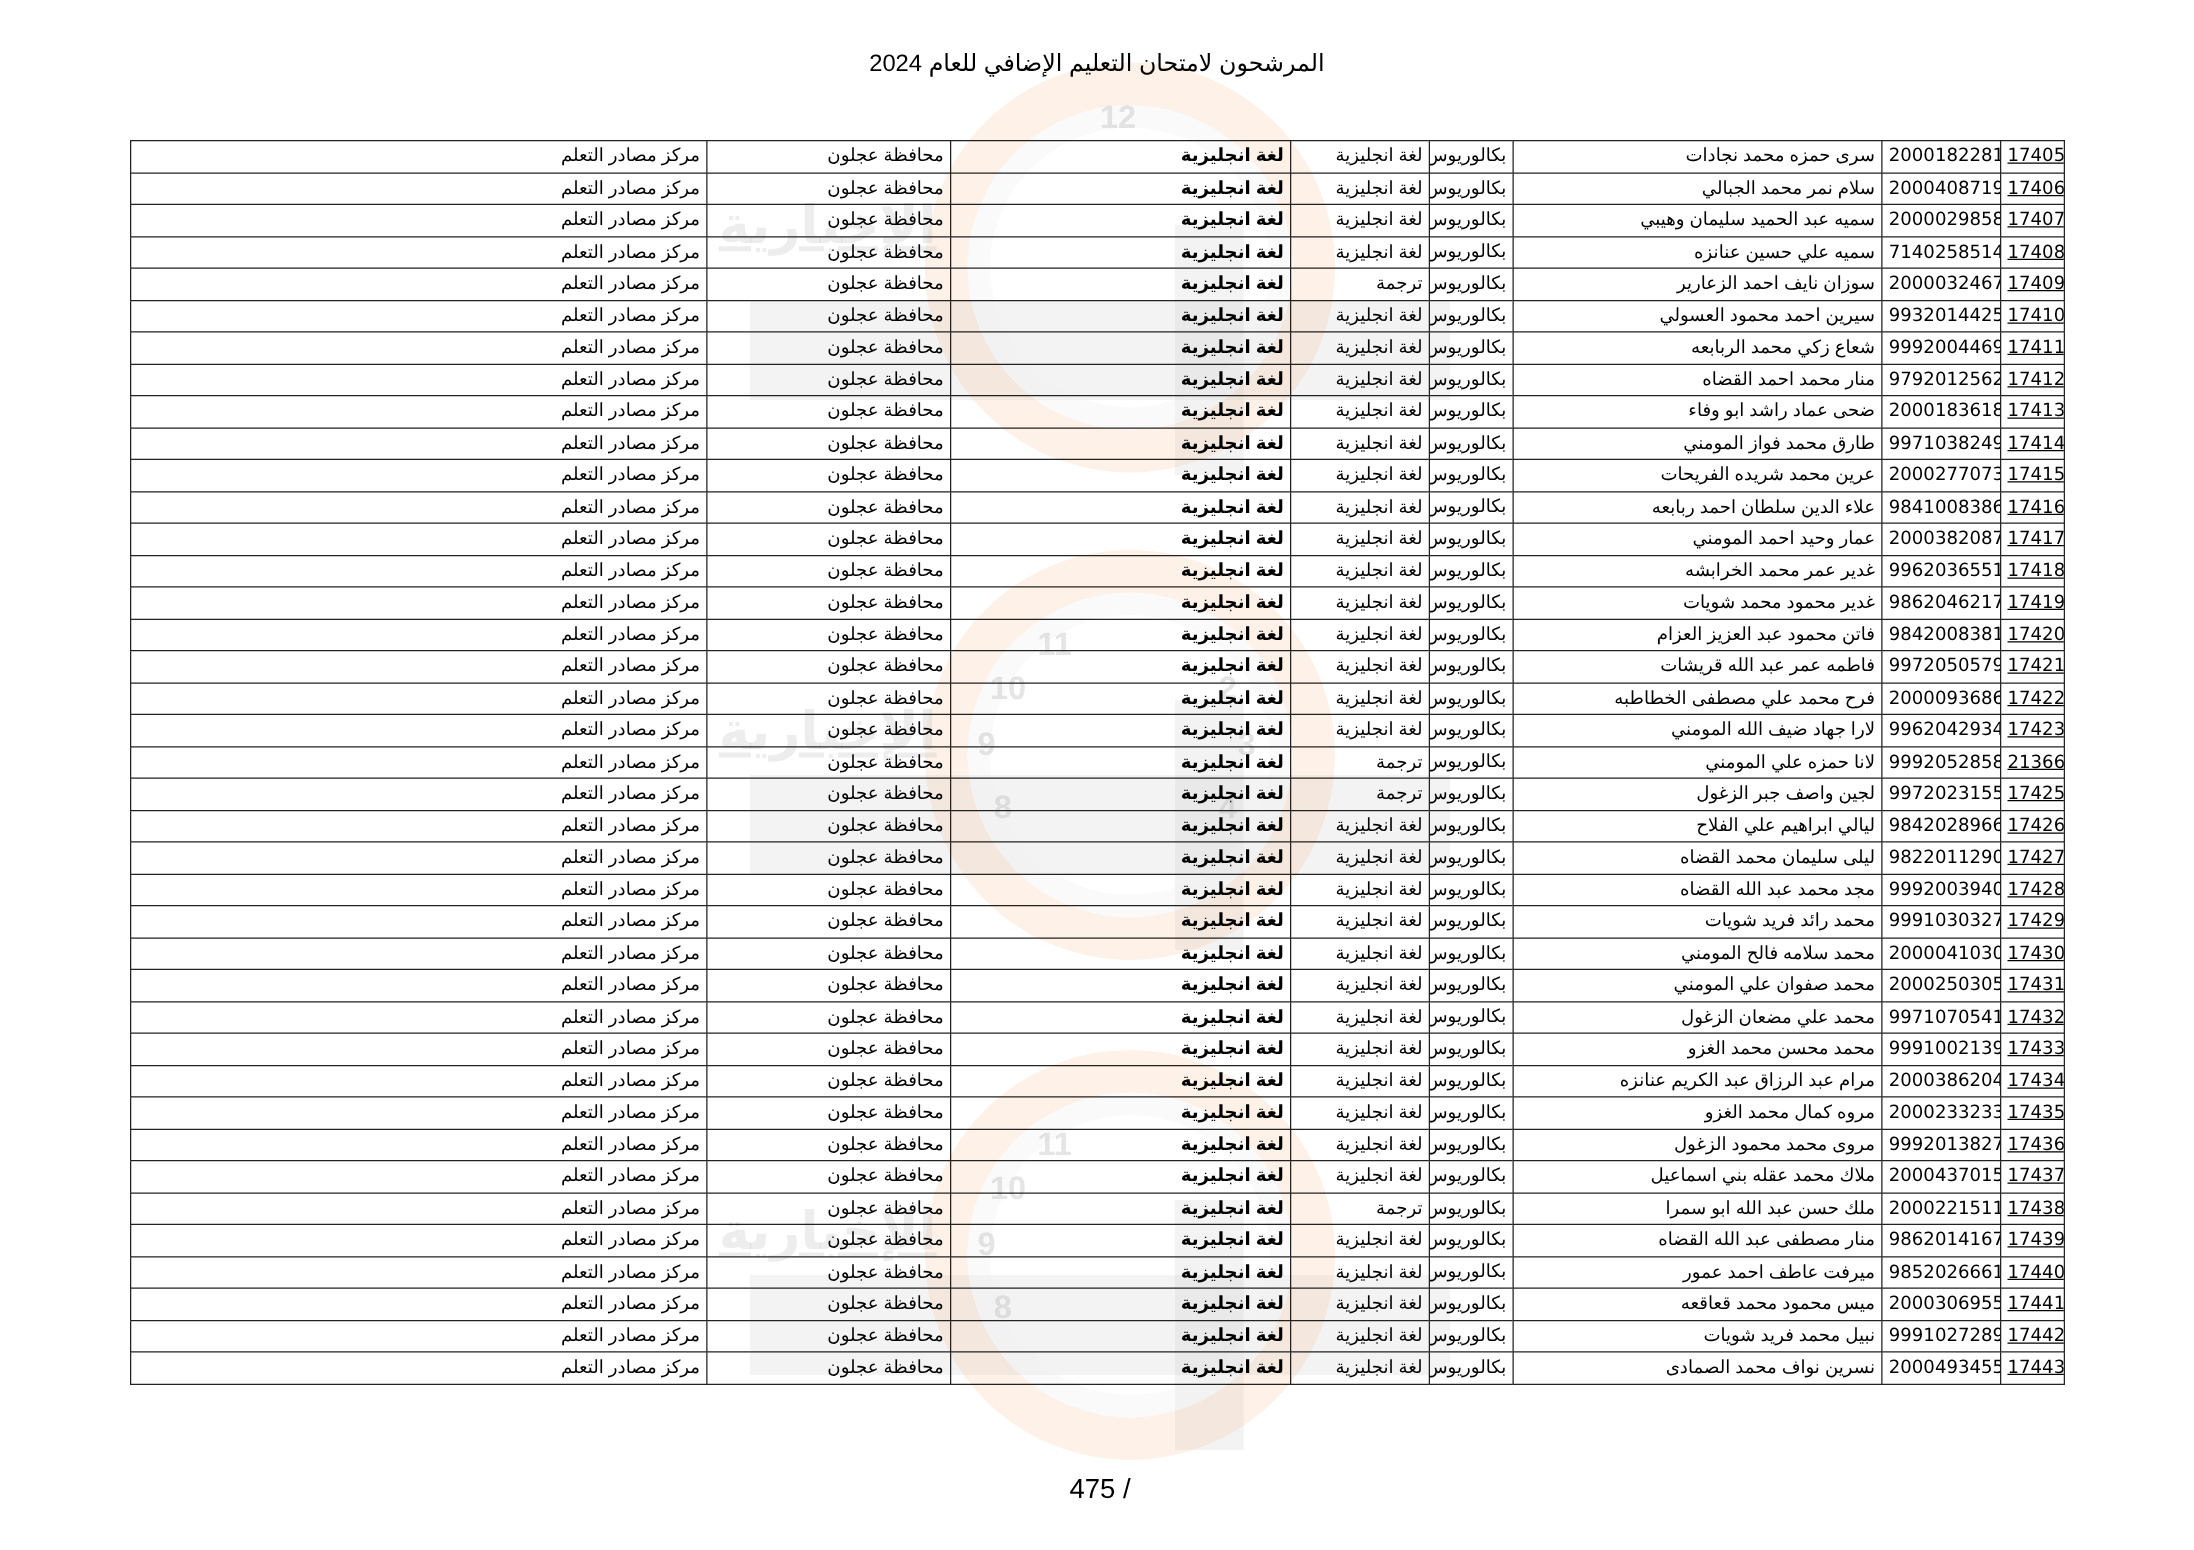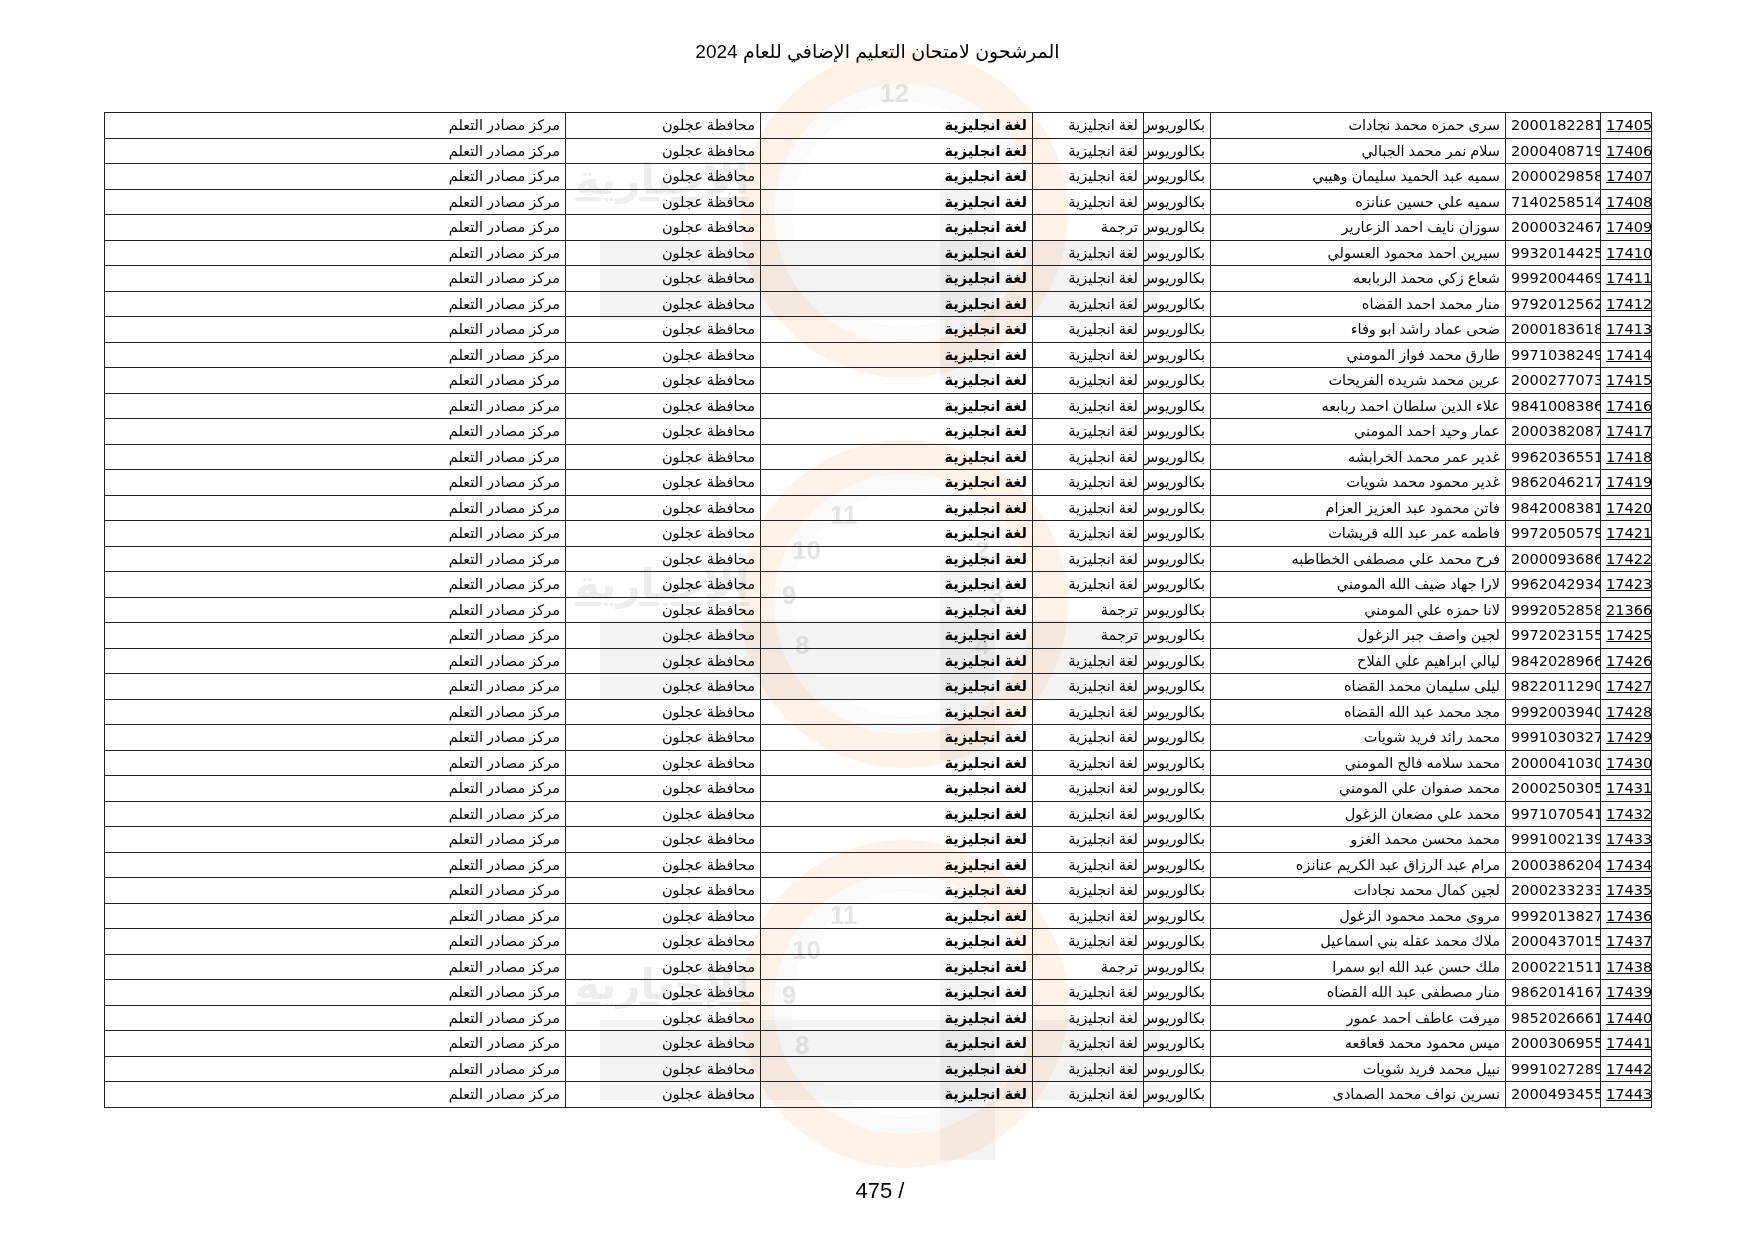--- a/index.html
+++ b/index.html
@@ -385,21 +385,21 @@
         <td class="c-name">مرام عبد الرزاق عبد الكريم عنانزه</td>
         <td class="c-deg">بكالوريوس</td>
         <td class="c-major">لغة انجليزية</td>
         <td class="c-subj">لغة انجليزية</td>
         <td class="c-gov">محافظة عجلون</td>
         <td class="c-center">مركز مصادر التعلم</td>
       </tr>
       <tr>
         <td class="c-seq">17435</td>
         <td class="c-id">2000233233</td>
-        <td class="c-name">لجين كمال محمد نجادات</td>
+        <td class="c-name">مروه كمال محمد الغزو</td>
         <td class="c-deg">بكالوريوس</td>
         <td class="c-major">لغة انجليزية</td>
         <td class="c-subj">لغة انجليزية</td>
         <td class="c-gov">محافظة عجلون</td>
         <td class="c-center">مركز مصادر التعلم</td>
       </tr>
       <tr>
         <td class="c-seq">17436</td>
         <td class="c-id">9992013827</td>
         <td class="c-name">مروى محمد محمود الزغول</td>

